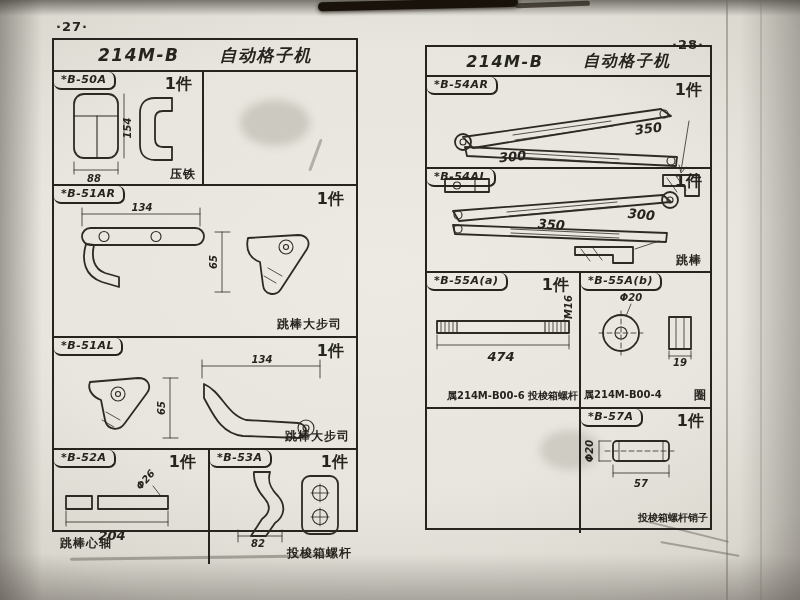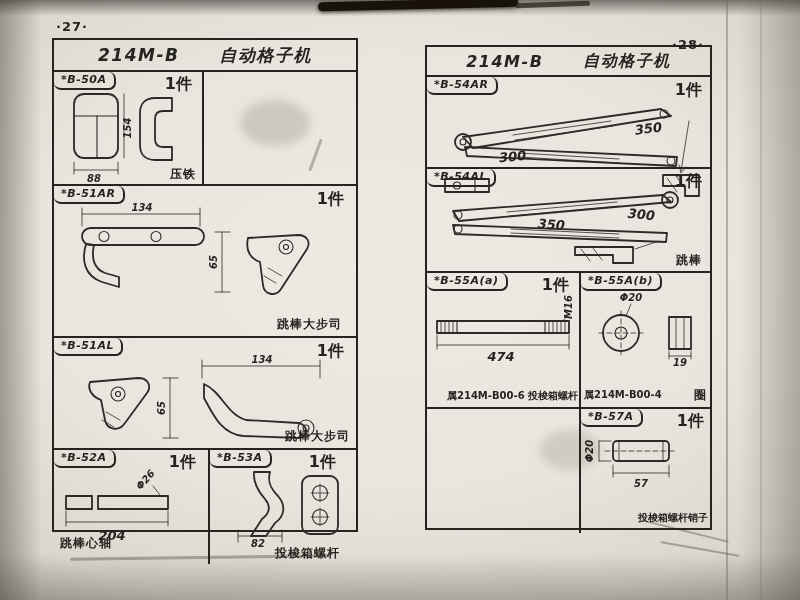--- a/index.html
+++ b/index.html
@@ -170,21 +170,21 @@
         <rect x="44" y="30" width="70" height="13" class="ln lw2"></rect>
         <line x1="12" y1="45" x2="12" y2="60" class="ln thin"></line>
         <line x1="114" y1="45" x2="114" y2="60" class="ln thin"></line>
         <line x1="12" y1="56" x2="114" y2="56" class="ln thin"></line>
         <text x="58" y="74" class="dim big">204</text>
         <text class="dim" transform="translate(94,16) rotate(-48)">Φ26</text>
         <line x1="99" y1="20" x2="106" y2="29" class="ln thin"></line>
       </svg>
       <div class="caption" style="left:6px;bottom:12px;">跳棒心轴</div>
     </div>
-    <div class="cell" style="left:156px;right:12px;">
+    <div class="cell" style="left:156px;right:0;">
       <div class="part-box">*B-53A</div>
       <div class="qty" style="top:2px;right:8px;">1件</div>
       <svg class="draw" style="left:0;top:16px;" width="146" height="84" viewBox="0 0 146 84">
         <path d="M44 6 h16 c-3 10 1 17 8 24 c8 9 7 20 -3 27 l-9 13 h-15 l11 -17 c8 -6 9 -13 3 -20 c-8 -9 -12 -17 -11 -27 z" class="ln lw2"></path>
         <line x1="28" y1="70" x2="72" y2="70" class="ln thin"></line>
         <line x1="28" y1="64" x2="28" y2="76" class="ln thin"></line>
         <line x1="72" y1="64" x2="72" y2="76" class="ln thin"></line>
         <text x="48" y="81" class="dim">82</text>
         <rect x="92" y="10" width="36" height="58" rx="8" class="ln lw2"></rect>
         <circle cx="110" cy="27" r="7.5" class="ln"></circle>

